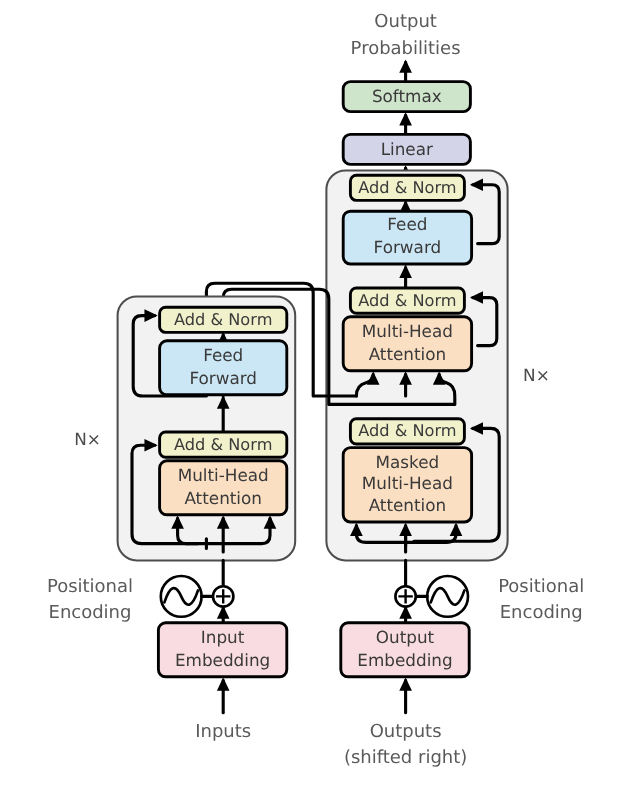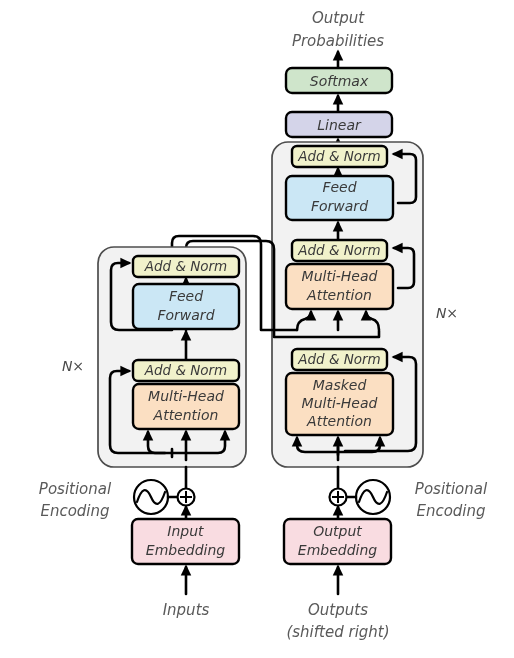--- a/index.html
+++ b/index.html
@@ -1,18 +1,18 @@
 <!DOCTYPE html>
 <html><head>
 <meta charset="utf-8">
 <style>
   html,body{margin:0;padding:0;background:#ffffff;}
   body{width:514px;height:658px;overflow:hidden;
        font-family:"DejaVu Sans","Liberation Sans",sans-serif;}
-  #stage{position:relative;width:514px;height:536px;background:#fff;font-style:italic;}
+  #stage{position:relative;width:514px;height:536px;background:#fff;}
   svg#diagram{position:absolute;left:0;top:0;width:514px;height:658px;}
   .boxlabel{font-family:"DejaVu Sans","Liberation Sans",sans-serif;
             font-size:14px;fill:#3a3a3a;text-anchor:middle;dominant-baseline:middle;}
   .boxlabel.small{font-size:13.5px;}
   .plainlabel{font-family:"DejaVu Sans","Liberation Sans",sans-serif;
               font-size:15px;fill:#5a5a5a;text-anchor:middle;dominant-baseline:middle;}
   .nxlabel{font-family:"DejaVu Sans","Liberation Sans",sans-serif;
            font-size:14px;fill:#4a4a4a;text-anchor:middle;dominant-baseline:middle;}
   .stroke-main{stroke:#000;stroke-width:2.6;fill:none;
                stroke-linecap:round;stroke-linejoin:round;}

